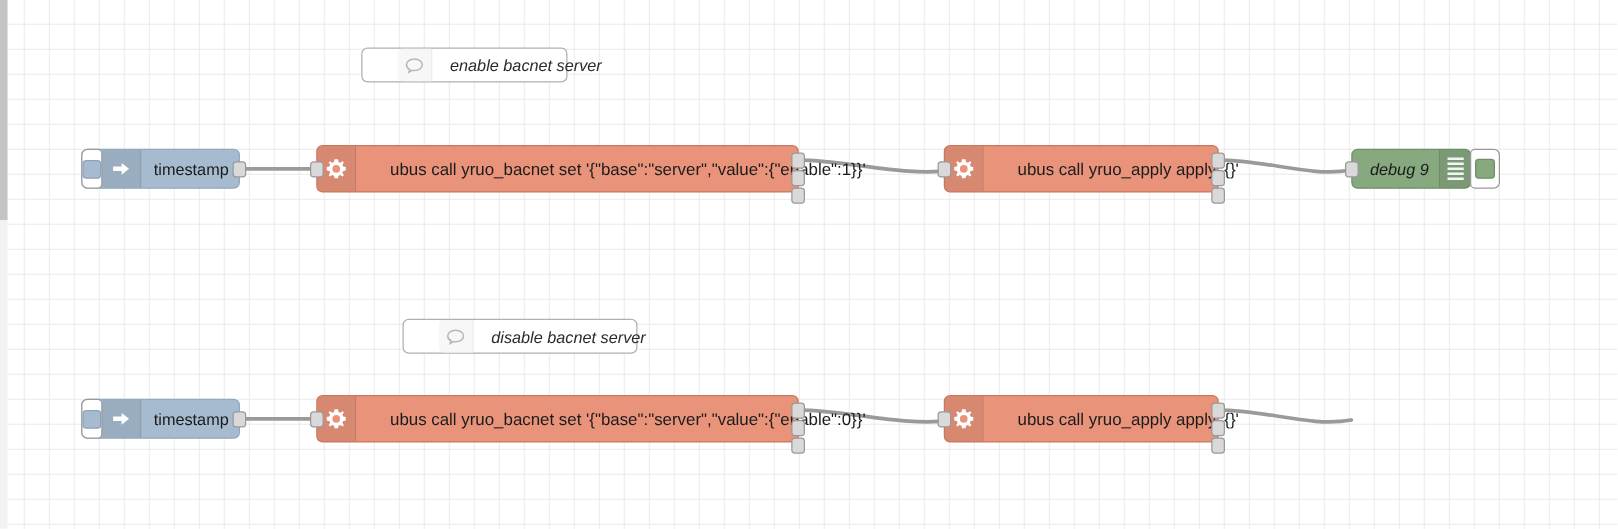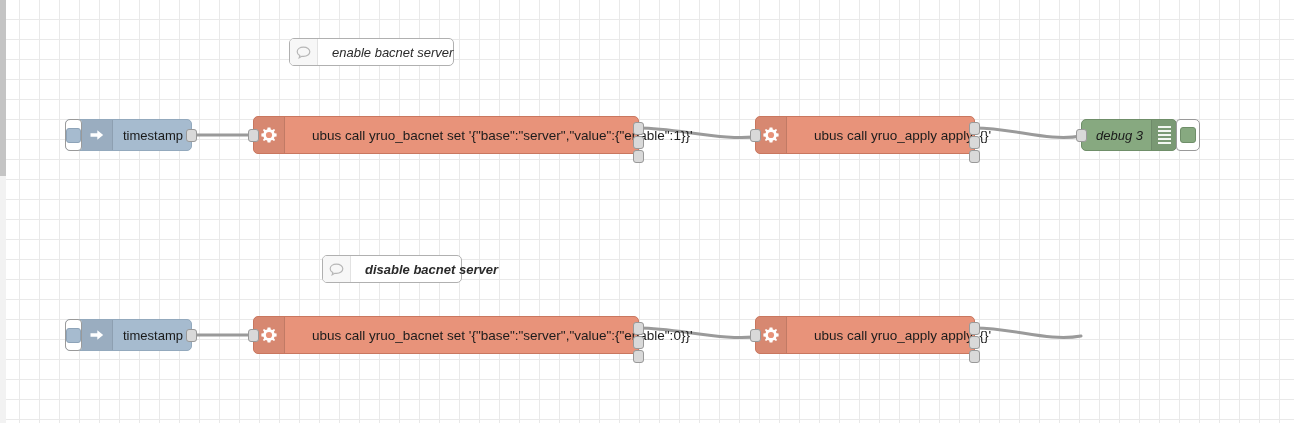--- a/index.html
+++ b/index.html
@@ -199,20 +199,21 @@
   
   .node-comment {
     position: absolute;
     box-sizing: border-box;
     height: 28px;
     background: #ffffff;
     border: 1px solid #b0b0b0;
     border-radius: 5px;
     display: flex;
     align-items: stretch;
+    padding-left: 28px;
   }
   .comment-icon {
     width: 27px;
     display: flex;
     align-items: center;
     justify-content: center;
     background: #f7f7f7;
     border-right: 1px solid #e2e2e2;
     border-radius: 4px 0 0 4px;
     flex: none;
@@ -250,21 +251,21 @@
 
   <div class="node-comment" style="left:289px; top:38px; width:165px;">
     <div class="comment-icon">
       <svg width="15" height="13" viewBox="0 0 15 13" aria-hidden="true">
         <path d="M7.5 1.2 C3.9 1.2 1.2 3.2 1.2 5.8 C1.2 7.4 2.2 8.8 3.8 9.6 L3.2 11.8 L5.7 10.3 C6.3 10.4 6.9 10.4 7.5 10.4 C11.1 10.4 13.8 8.4 13.8 5.8 C13.8 3.2 11.1 1.2 7.5 1.2 Z" fill="none" stroke="#b7b7b7" stroke-width="1.2"></path>
       </svg>
     </div>
     <div class="comment-label">enable bacnet server</div>
   </div>
 
-  <div class="node-comment" style="left:322px; top:255px; width:140px;font-weight:bold;">
+  <div class="node-comment" style="left:322px; top:255px; width:188px;">
     <div class="comment-icon">
       <svg width="15" height="13" viewBox="0 0 15 13" aria-hidden="true">
         <path d="M7.5 1.2 C3.9 1.2 1.2 3.2 1.2 5.8 C1.2 7.4 2.2 8.8 3.8 9.6 L3.2 11.8 L5.7 10.3 C6.3 10.4 6.9 10.4 7.5 10.4 C11.1 10.4 13.8 8.4 13.8 5.8 C13.8 3.2 11.1 1.2 7.5 1.2 Z" fill="none" stroke="#b7b7b7" stroke-width="1.2"></path>
       </svg>
     </div>
     <div class="comment-label">disable bacnet server</div>
   </div>
 
   <div class="node node-inject" style="left:65px; top:119px; width:127px;">
     <div class="inject-btn">
@@ -302,21 +303,21 @@
       </svg>
     </div>
     <div class="node-label">ubus call yruo_apply apply '{}'</div>
     <div class="port out" style="top:5px;"></div>
     <div class="port out" style="top:19px;"></div>
     <div class="port out" style="top:33px;"></div>
   </div>
 
   <div class="node node-debug" style="left:1081px; top:119px; width:96px;">
     <div class="port in" style="top:9px;"></div>
-    <div class="node-label">debug 3</div>
+    <div class="node-label">debug 9</div>
     <div class="debug-lines">
       <i></i>
         <i></i>
         <i></i>
         <i></i>
         <i></i>
     </div>
     <div class="debug-btn">
       <div class="debug-btn-inner"></div>
     </div>

